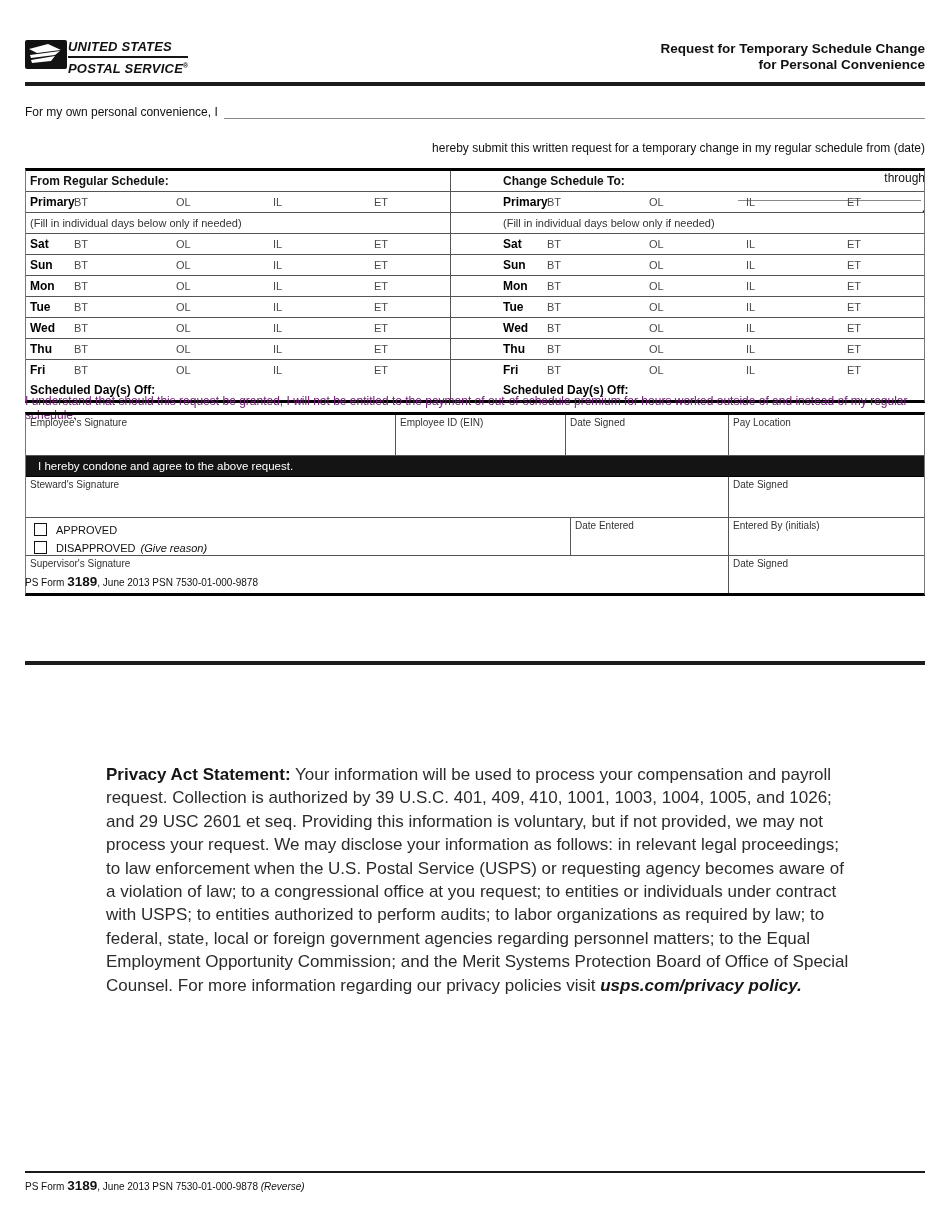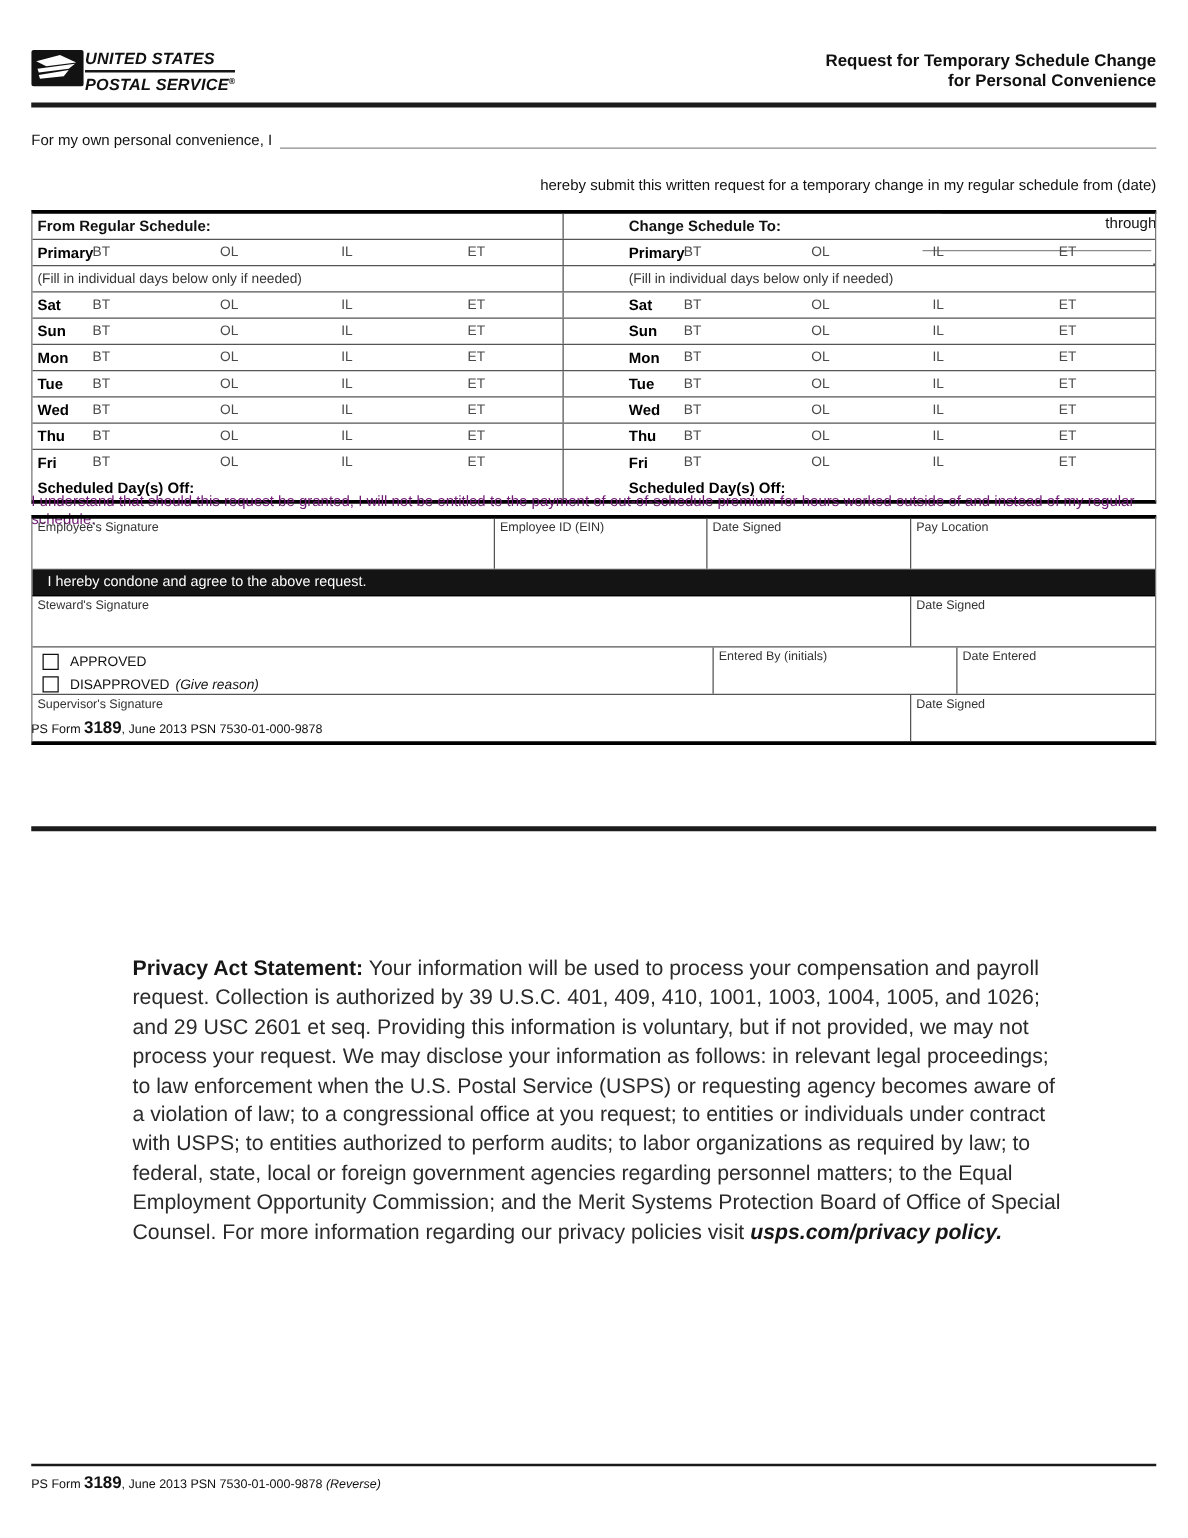--- a/index.html
+++ b/index.html
@@ -295,25 +295,25 @@
         <div class="chk-line">
           <span class="chk"></span>
           <span>APPROVED</span>
         </div>
         <div class="chk-line">
           <span class="chk"></span>
           <span>DISAPPROVED</span>
           <span class="give-reason">(Give reason)</span>
         </div>
       </div>
+      <div class="cell cC2">
+          <span class="cl">Date Entered</span>
+        </div>
       <div class="cell cC3">
           <span class="cl">Entered By (initials)</span>
-        </div>
-      <div class="cell cC2">
-          <span class="cl">Date Entered</span>
         </div>
     </div>
     <div class="s-row rD">
       <div class="cell cB1">
           <span class="cl">Supervisor's Signature</span>
         </div>
       <div class="cell cB2">
           <span class="cl">Date Signed</span>
         </div>
     </div>

